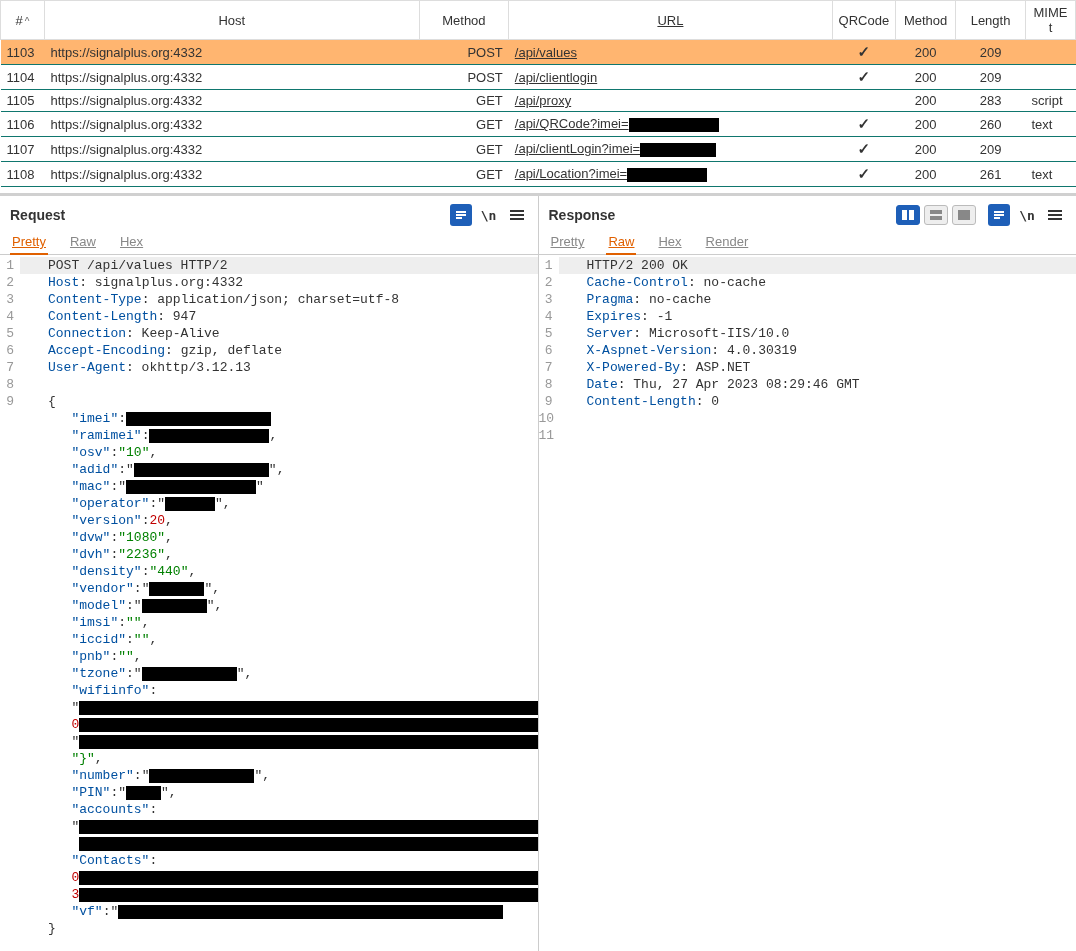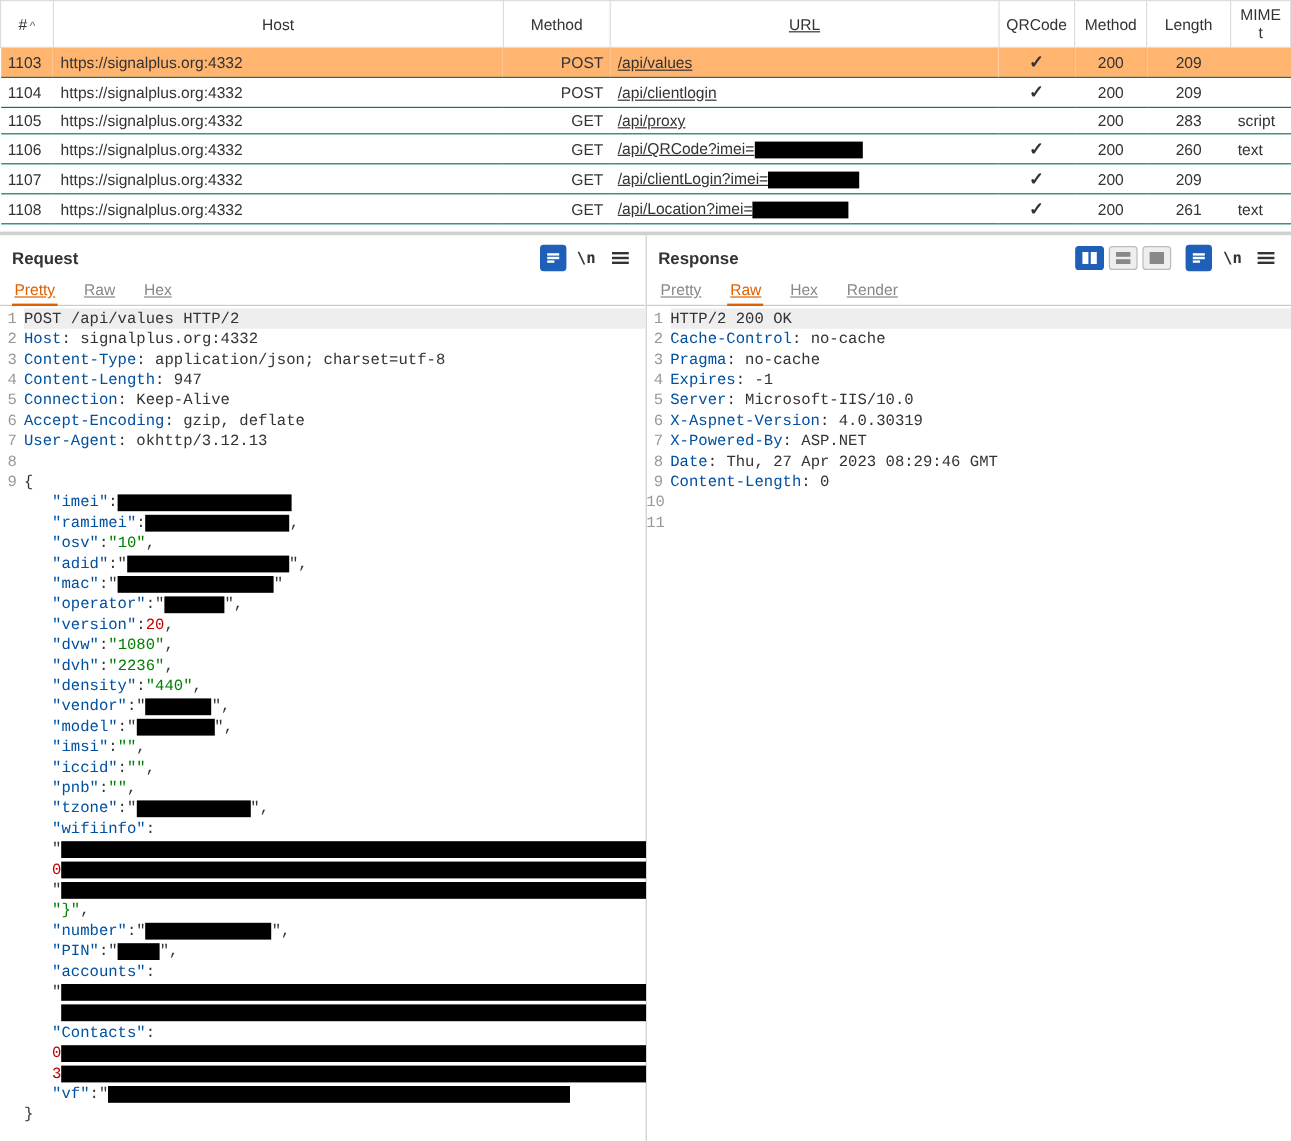--- a/index.html
+++ b/index.html
@@ -31,21 +31,21 @@
 .icon-plain { color: #333; }
 .view-toggle { display: flex; gap: 4px; margin-right: 6px; }
 .view-btn { width: 24px; height: 20px; border: 1px solid #bbb; border-radius: 3px; display: inline-flex; align-items: center; justify-content: center; background: #eee; cursor: pointer; }
 .view-btn.active { background: #1e5fb8; border-color: #1e5fb8; color: #fff; }
 .tabs { display: flex; border-bottom: 1px solid #ccc; padding-left: 10px; gap: 20px; }
 .tab { padding: 4px 2px; font-size: 13px; cursor: pointer; color: #888; text-decoration: underline; }
 .tab.active { color: #e06000; border-bottom: 2px solid #e06000; margin-bottom: -1px; }
 .code-area { flex: 1; overflow: auto; padding: 2px 0; font-family: "Courier New", monospace; font-size: 13px; line-height: 17px; }
 .code-line { display: flex; }
 .line-num { width: 20px; text-align: right; color: #999; padding-right: 6px; user-select: none; flex-shrink: 0; }
-.line-content { flex: 1; white-space: pre; }
+.line-content { flex: 1; white-space: pre; padding-left: 28px; }
 .line-content.hl { background: #eee; }
 .hdr-key { color: #0050a0; }
 .json-key { color: #0050a0; }
 .json-str { color: #008000; }
 .json-num { color: #c00000; }
 .json-punct { color: #333; }
 .redact-code { display: inline-block; background: #000; vertical-align: middle; }
 </style>
 </head>
 <body>

